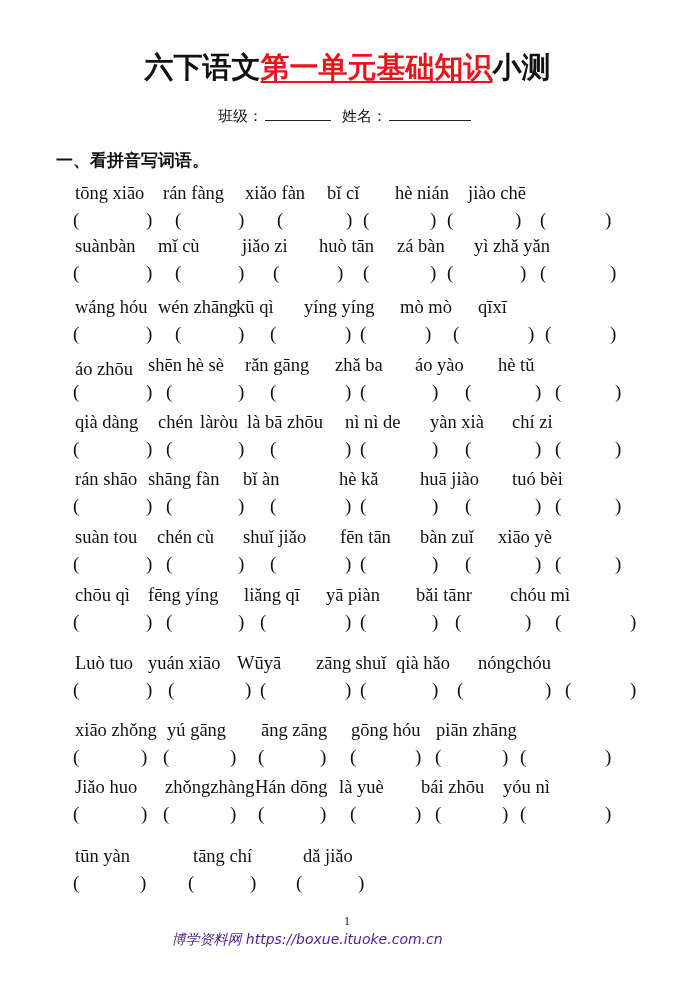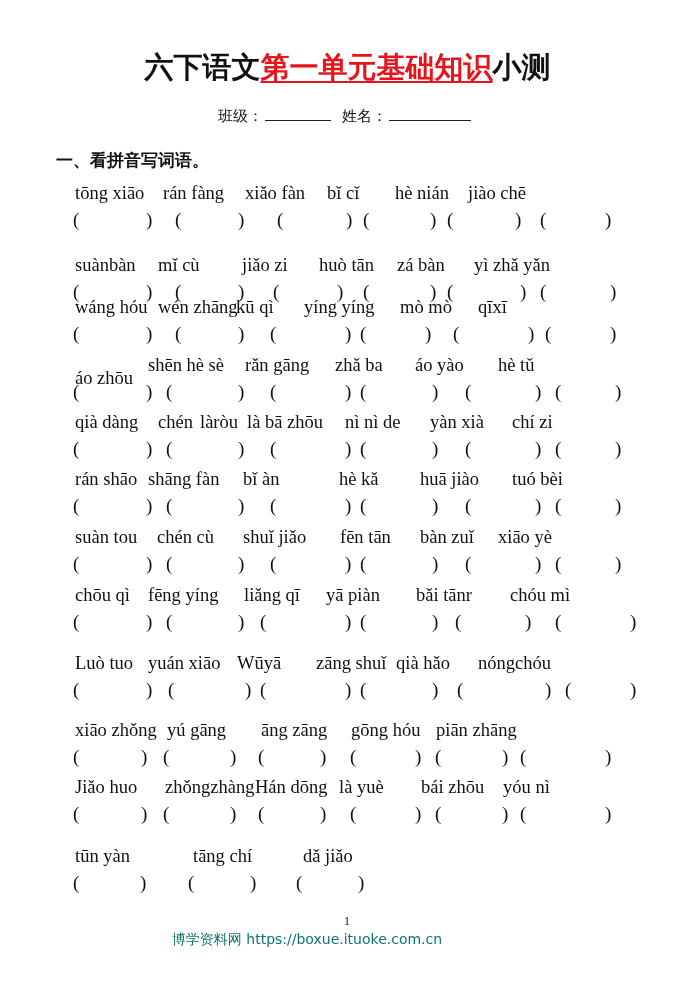--- a/index.html
+++ b/index.html
@@ -6,21 +6,21 @@
     body { width: 695px; height: 982px; position: relative; overflow: hidden; font-family: "DejaVu Serif", serif; color: #111; }
     .title { position: absolute; top: 48px; left: 0; width: 695px; text-align: center; font-family: "DejaVu Sans", sans-serif; font-weight: bold; font-size: 29px; letter-spacing: 0px; }
     .title .red { color: #e8141b; text-decoration: underline; text-decoration-thickness: 2px; text-underline-offset: 4px; }
     .info { position: absolute; top: 107px; left: 0; width: 695px; text-align: center; font-family: "DejaVu Sans", sans-serif; font-size: 15px; }
     .blank { display: inline-block; border-bottom: 1px solid #222; vertical-align: baseline; height: 1px; margin: 0 6px 0 2px; }
     .section { position: absolute; top: 149px; left: 56px; font-family: "DejaVu Sans", sans-serif; font-weight: bold; font-size: 17px; }
     .row { position: absolute; left: 0; width: 590px; height: 24px; }
     .py { position: absolute; font-family: "Liberation Serif", "DejaVu Serif", serif; font-size: 18.5px; white-space: nowrap; }
     .par { position: absolute; font-family: "Liberation Serif", serif; font-size: 19px; }
     .footer-num { position: absolute; top: 914px; left: 344px; font-family: "Liberation Serif", serif; font-size: 12px; }
-    .footer { position: absolute; top: 931px; left: 0; width: 614px; text-align: center; font-family: "DejaVu Sans", sans-serif; font-size: 14px; color: #0f766e; }
+    .footer { position: absolute; top: 931px; left: 0; width: 614px; text-align: center; font-family: "DejaVu Sans", sans-serif; font-size: 14px; color: #4c1d95; font-style: italic; }
   </style>
 </head>
 <body>
 
 <div class="title">
   <span>六下语文</span><span class="red">第一单元基础知识</span><span>小测</span>
 </div>
 
 <div class="info">
   <span>班级：</span><span class="blank" style="width:66px"></span>
@@ -43,21 +43,21 @@
       <span class="par" style="left: 238px; top: 26px;">)</span>
       <span class="par" style="left: 277px; top: 26px;">(</span>
       <span class="par" style="left: 346px; top: 26px;">)</span>
       <span class="par" style="left: 363px; top: 26px;">(</span>
       <span class="par" style="left: 430px; top: 26px;">)</span>
       <span class="par" style="left: 447px; top: 26px;">(</span>
       <span class="par" style="left: 515px; top: 26px;">)</span>
       <span class="par" style="left: 540px; top: 26px;">(</span>
       <span class="par" style="left: 605px; top: 26px;">)</span>
     </div>
-    <div class="row" style="top: 255px; padding-left: 16px;">
+    <div class="row" style="top: 236px; padding-left: 16px;">
       <span class="py" style="left: 75px; top: 0px;">suànbàn</span>
       <span class="py" style="left: 158px; top: 0px;">mǐ cù</span>
       <span class="py" style="left: 242px; top: 0px;">jiǎo zi</span>
       <span class="py" style="left: 319px; top: 0px;">huò tān</span>
       <span class="py" style="left: 397px; top: 0px;">zá bàn</span>
       <span class="py" style="left: 474px; top: 0px; text-align: center;">yì zhǎ yǎn</span>
       <span class="par" style="left: 73px; top: 26px;">(</span>
       <span class="par" style="left: 146px; top: 26px;">)</span>
       <span class="par" style="left: 175px; top: 26px;">(</span>
       <span class="par" style="left: 238px; top: 26px;">)</span>
@@ -84,21 +84,21 @@
       <span class="par" style="left: 270px; top: 26px;">(</span>
       <span class="par" style="left: 345px; top: 26px;">)</span>
       <span class="par" style="left: 360px; top: 26px;">(</span>
       <span class="par" style="left: 425px; top: 26px;">)</span>
       <span class="par" style="left: 453px; top: 26px;">(</span>
       <span class="par" style="left: 528px; top: 26px;">)</span>
       <span class="par" style="left: 545px; top: 26px;">(</span>
       <span class="par" style="left: 610px; top: 26px;">)</span>
     </div>
     <div class="row" style="top: 355px;">
-      <span class="py" style="left: 75px; top: 13px;">áo zhōu</span>
+      <span class="py" style="left: 75px; top: 4px;">áo zhōu</span>
       <span class="py" style="left: 148px; top: 0px;">shēn hè sè</span>
       <span class="py" style="left: 245px; top: 0px;">rǎn gāng</span>
       <span class="py" style="left: 335px; top: 0px;">zhǎ ba</span>
       <span class="py" style="left: 415px; top: 0px;">áo yào</span>
       <span class="py" style="left: 498px; top: 0px;">hè tǔ</span>
       <span class="par" style="left: 73px; top: 26px;">(</span>
       <span class="par" style="left: 146px; top: 26px;">)</span>
       <span class="par" style="left: 166px; top: 26px;">(</span>
       <span class="par" style="left: 238px; top: 26px;">)</span>
       <span class="par" style="left: 270px; top: 26px;">(</span>

